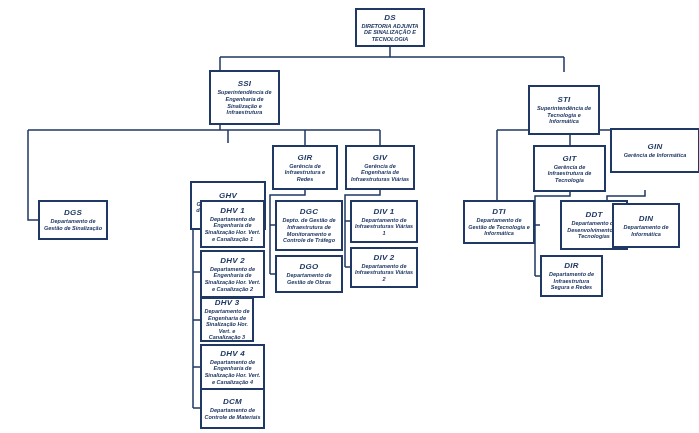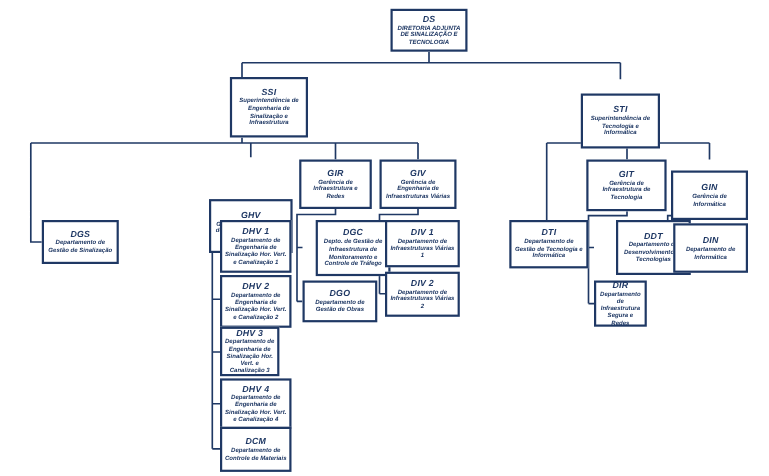--- a/index.html
+++ b/index.html
@@ -44,34 +44,34 @@
     line-height:1.2;
   }
   
   #node-ds  {left:355px;top:8px;  width:70px;height:39px;}
   #node-ssi {left:185px;top:70px; width:71px;height:55px;margin-left:24px;}
   #node-sti {left:528px;top:85px; width:72px;height:50px;}
   #node-ghv {left:190px;top:143px;width:76px;height:49px;margin-top:38px;}
   #node-gir {left:272px;top:145px;width:66px;height:45px;}
   #node-giv {left:345px;top:145px;width:70px;height:45px;}
   #node-git {left:533px;top:145px;width:73px;height:47px;}
-  #node-gin {left:610px;top:155px;width:70px;height:45px;}
+  #node-gin {left:610px;top:128px;width:90px;height:45px;}
   #node-dgs {left:38px; top:200px;width:70px;height:40px;}
   #node-dhv1{left:200px;top:200px;width:65px;height:48px;}
   #node-dhv2{left:200px;top:250px;width:65px;height:48px;}
   #node-dhv3{left:200px;top:297px;width:54px;height:45px;}
   #node-dhv4{left:200px;top:344px;width:65px;height:46px;}
   #node-dcm {left:200px;top:388px;width:65px;height:41px;}
-  #node-dgc {left:275px;top:200px;width:68px;height:51px;margin-left:12px;}
+  #node-dgc {left:275px;top:200px;width:68px;height:51px;}
   #node-dgo {left:275px;top:255px;width:68px;height:38px;}
   #node-div1{left:350px;top:200px;width:68px;height:43px;}
   #node-div2{left:350px;top:247px;width:68px;height:41px;}
   #node-dti {left:463px;top:200px;width:72px;height:44px;}
   #node-ddt {left:560px;top:200px;width:68px;height:50px;}
-  #node-dir {left:540px;top:255px;width:48px;height:42px;}
+  #node-dir {left:540px;top:255px;width:63px;height:42px;}
   #node-din {left:612px;top:203px;width:68px;height:45px;}
 </style>
 </head>
 <body>
 
 <div id="canvas">
 
   <svg id="connectors" viewBox="0 0 699 433" xmlns="http://www.w3.org/2000/svg">
     <path fill="none" stroke="#1f3864" stroke-width="1.5" d="
       M390 47 L390 57 M220 57 L564 57 M220 57 L220 70 M564 57 L564 72

